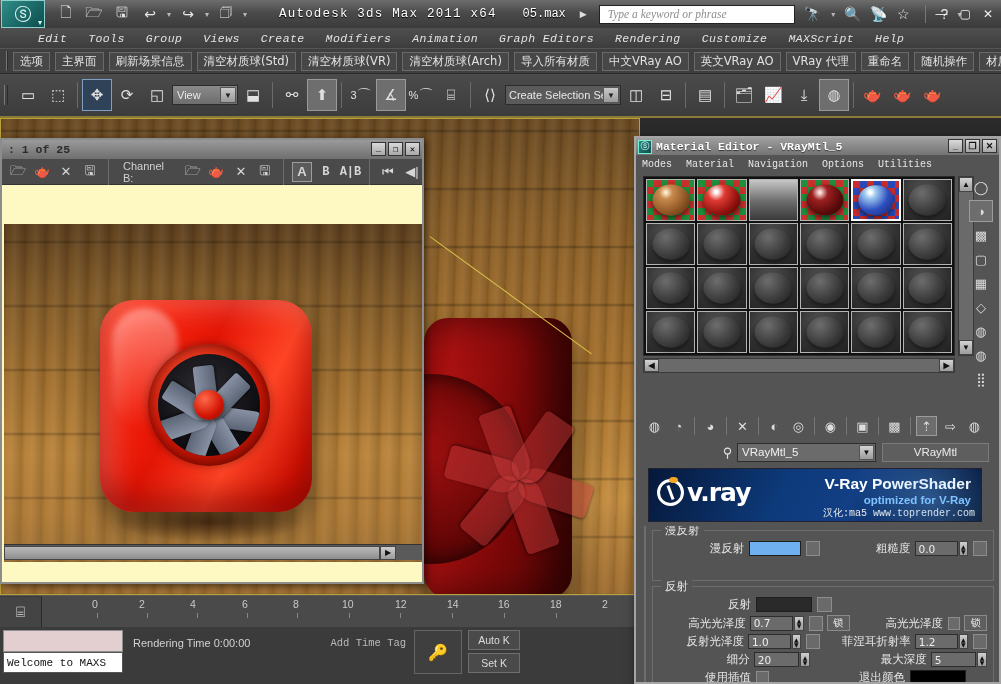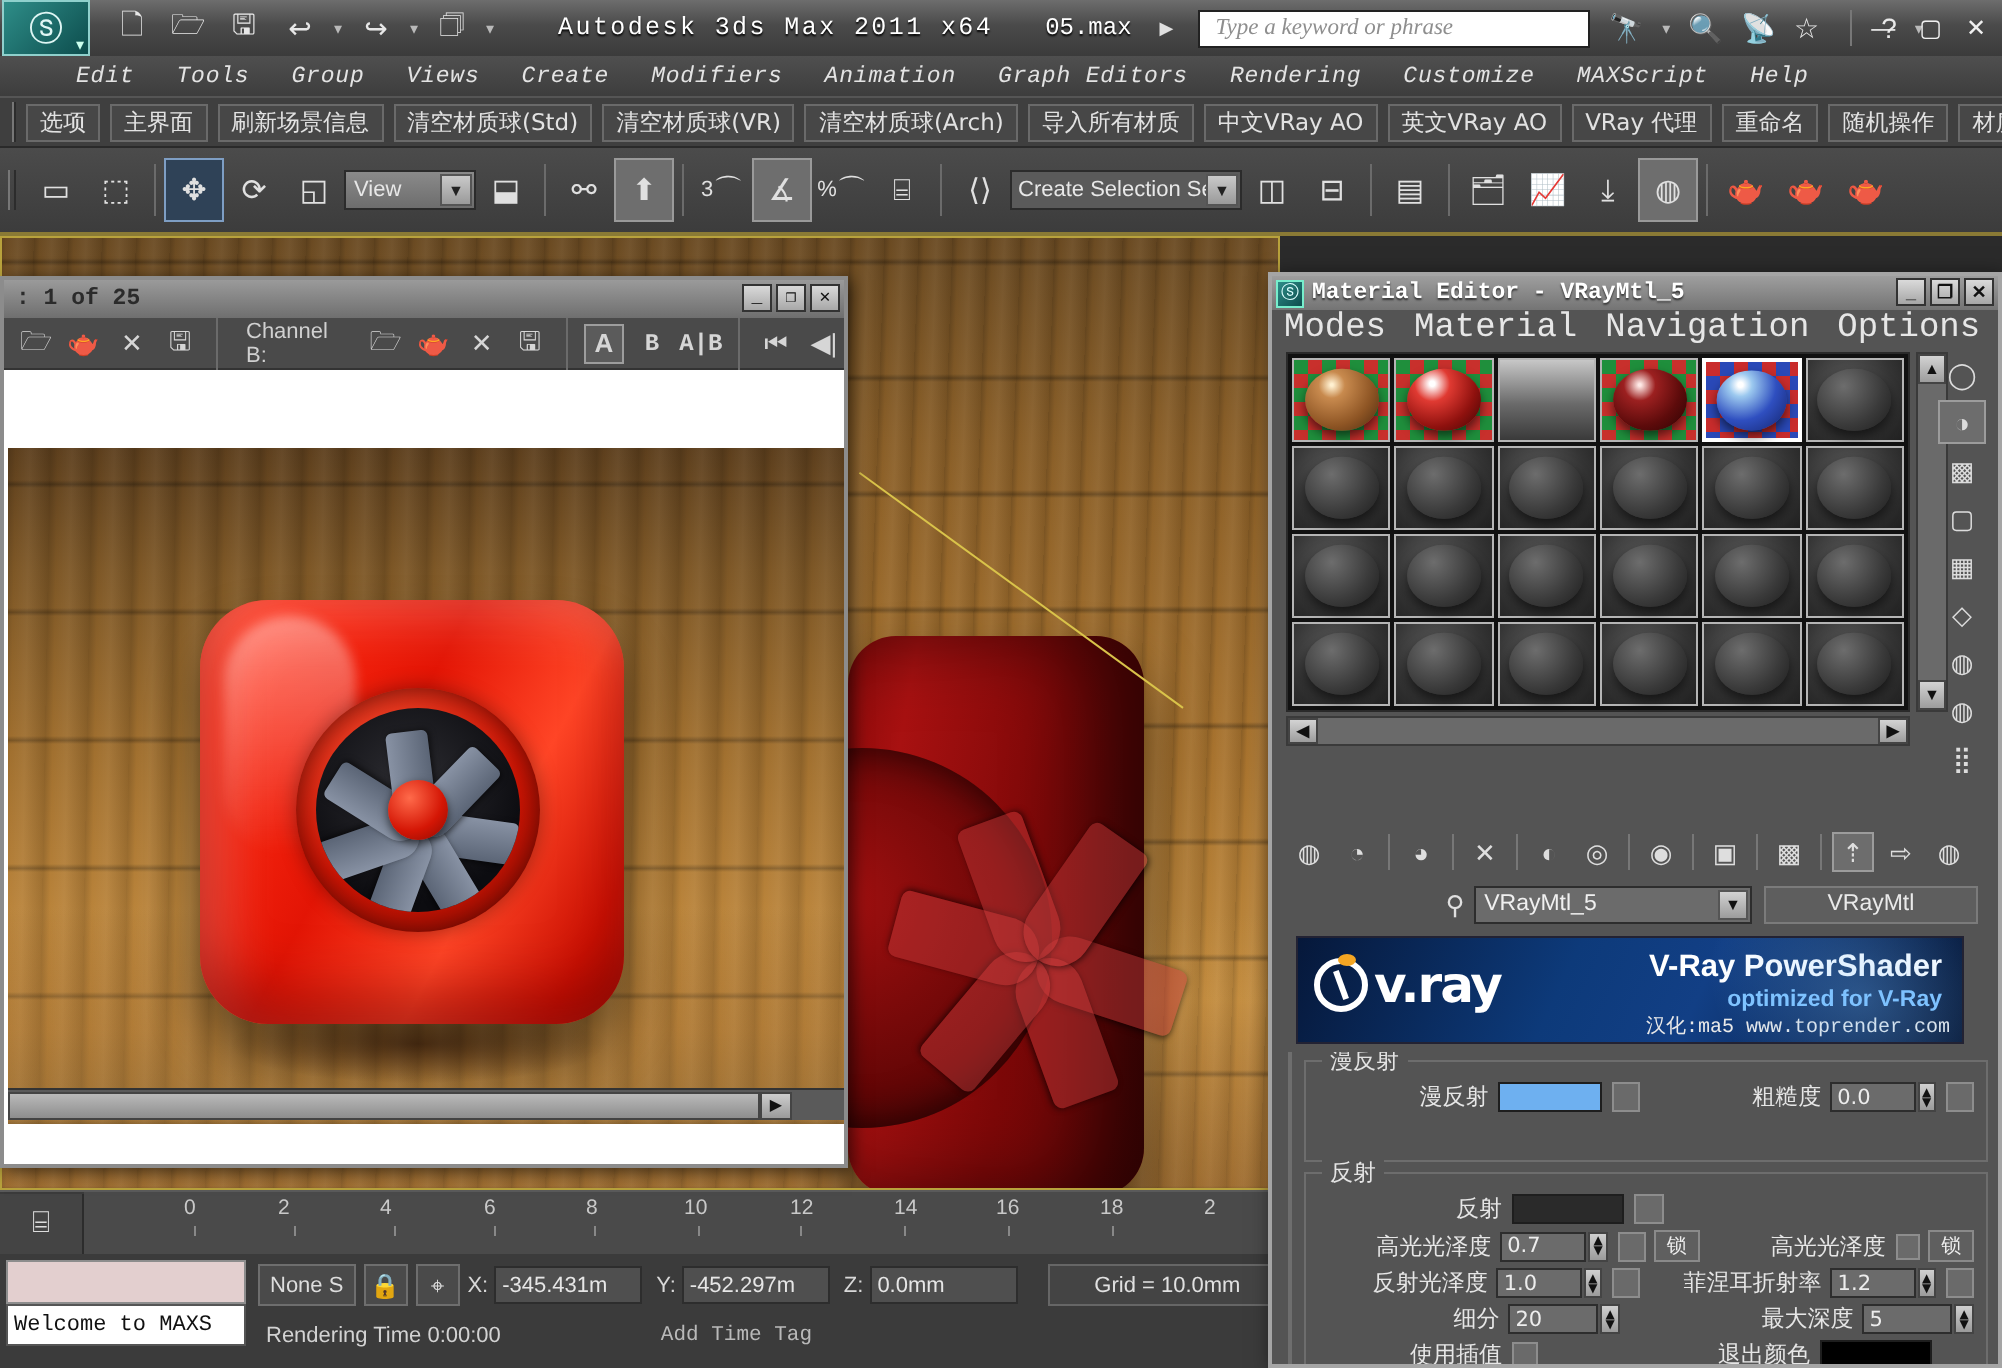--- a/index.html
+++ b/index.html
@@ -92,21 +92,21 @@
     background:linear-gradient(100deg,#8d0b0b 0%, #a81111 18%, #7d0808 58%, #5d0505 100%);
     box-shadow:inset -26px 0 40px rgba(0,0,0,.55), 0 18px 30px rgba(0,0,0,.5); z-index:3;}
   .vpcube .ring{ position:absolute; left:-88px; top:56px; width:190px;height:190px;
     border-radius:50%; background:radial-gradient(circle at 45% 40%, #a11010, #640606 62%, #3e0303);
     box-shadow:inset 0 0 22px rgba(0,0,0,.7);}
   .vpcube .blade{ position:absolute; width:74px;height:34px; left:95px; top:145px;
     background:rgba(200,60,60,.45); border-radius:38px 10px 10px 38px; transform-origin:0 50%;}
 
   
   .ramwin{ position:absolute; left:0; top:138px; width:424px; height:446px;
-    background:#ffffff; border:2px solid #8c8c8c; z-index:20;
+    background:#fef9c3; border:2px solid #8c8c8c; z-index:20;
     box-shadow:2px 2px 8px rgba(0,0,0,.6); }
   .ramtitle{ height:19px; background:linear-gradient(#9a9a9a,#6f6f6f);
     display:flex;align-items:center; color:#2b2b2b; font-size:11.5px;
     font-family:"Liberation Mono", monospace; padding-left:6px; position:relative; font-weight:bold;}
   .ramtitle .wb{ position:absolute; right:2px; top:2px; display:flex; gap:2px;}
   .ramtitle .wb b{ width:15px;height:14px; background:linear-gradient(#d9d9d9,#a8a8a8);
     border:1px solid #333; font-size:9px;color:#111;display:flex;align-items:center;justify-content:center;}
   .ramtools{ height:26px; background:#4a4a4a; display:flex; align-items:center;
     padding-left:6px; gap:4px; border-bottom:1px solid #333;}
   .rtb{ width:21px;height:20px; display:flex;align-items:center;justify-content:center;
@@ -162,21 +162,21 @@
   .metitle{ height:17px; background:linear-gradient(#9e9e9e,#747474); display:flex;
     align-items:center; padding-left:2px; position:relative;}
   .metitle .ico{ width:14px;height:14px;background:linear-gradient(135deg,#2e8d88,#0d4d4d);
     border:1px solid #7ec; display:flex;align-items:center;justify-content:center;color:#dff;font-size:9px;}
   .metitle .txt{ color:#fff; font-size:11.5px; font-family:"Liberation Mono", monospace;
     margin-left:4px; font-weight:bold; text-shadow:0 1px 1px #333;}
   .metitle .wb{ position:absolute; right:2px; top:1px; display:flex; gap:2px;}
   .metitle .wb b{ width:15px;height:14px;background:linear-gradient(#dadada,#a6a6a6);
     border:1px solid #333;font-size:9px;color:#111;display:flex;align-items:center;justify-content:center;}
   .memenu{ height:18px; background:#545454; display:flex; align-items:center; padding-left:6px;}
-  .memenu span{ color:#e6e6e6; font-size:17px; font-family:"Liberation Mono", monospace; margin-right:14px;}
+  .memenu span{ color:#e6e6e6; font-size:10px; font-family:"Liberation Mono", monospace; margin-right:14px;}
   .slotarea{ position:absolute; left:7px; top:38px; width:312px; height:180px;
     background:#111; border:1px solid #2a2a2a; display:grid;
     grid-template-columns:repeat(6,1fr); grid-template-rows:repeat(4,1fr); gap:2px; padding:2px;}
   .slot{ background:radial-gradient(circle at 42% 32%, #5c5c5c, #343434 58%, #202020);
     border:1px solid #b5b5b5; position:relative;}
   .slot .sph{ position:absolute; left:50%; top:50%; transform:translate(-50%,-50%);
     width:78%; height:78%; border-radius:50%;
     background:radial-gradient(circle at 36% 28%, #6d6d6d, #3a3a3a 60%, #1d1d1d);
     box-shadow:0 3px 6px rgba(0,0,0,.6);}
   .slot.sel{ border:2px solid #fff; }
@@ -724,32 +724,20 @@
   </div>
 
   <div class="statusbar">
     <div class="promptbox">
       <div class="top"></div>
       <div class="bot">Welcome to MAXS</div>
     </div>
 
     <div class="statmid">
       <div class="srow">
-        <div class="sbtn">None S</div>
-        <div class="sico">🔒</div>
-        <div class="sico">⌖</div>
-        <span class="axlbl">X:</span>
-        <div class="axfield">-345.431m</div>
-        <span class="axlbl">Y:</span>
-        <div class="axfield">-452.297m</div>
-        <span class="axlbl">Z:</span>
-        <div class="axfield">0.0mm</div>
-        <div class="gridfield">Grid = 10.0mm</div>
-      </div>
-      <div class="srow">
         <span class="rendertime">Rendering Time  0:00:00</span>
         <span class="hint">Add Time Tag</span>
       </div>
     </div>
 
     <div class="keybtn">🔑</div>
     <div class="autokey">
       <div class="akb">Auto K</div>
       <div class="akb">Set K</div>
     </div>

